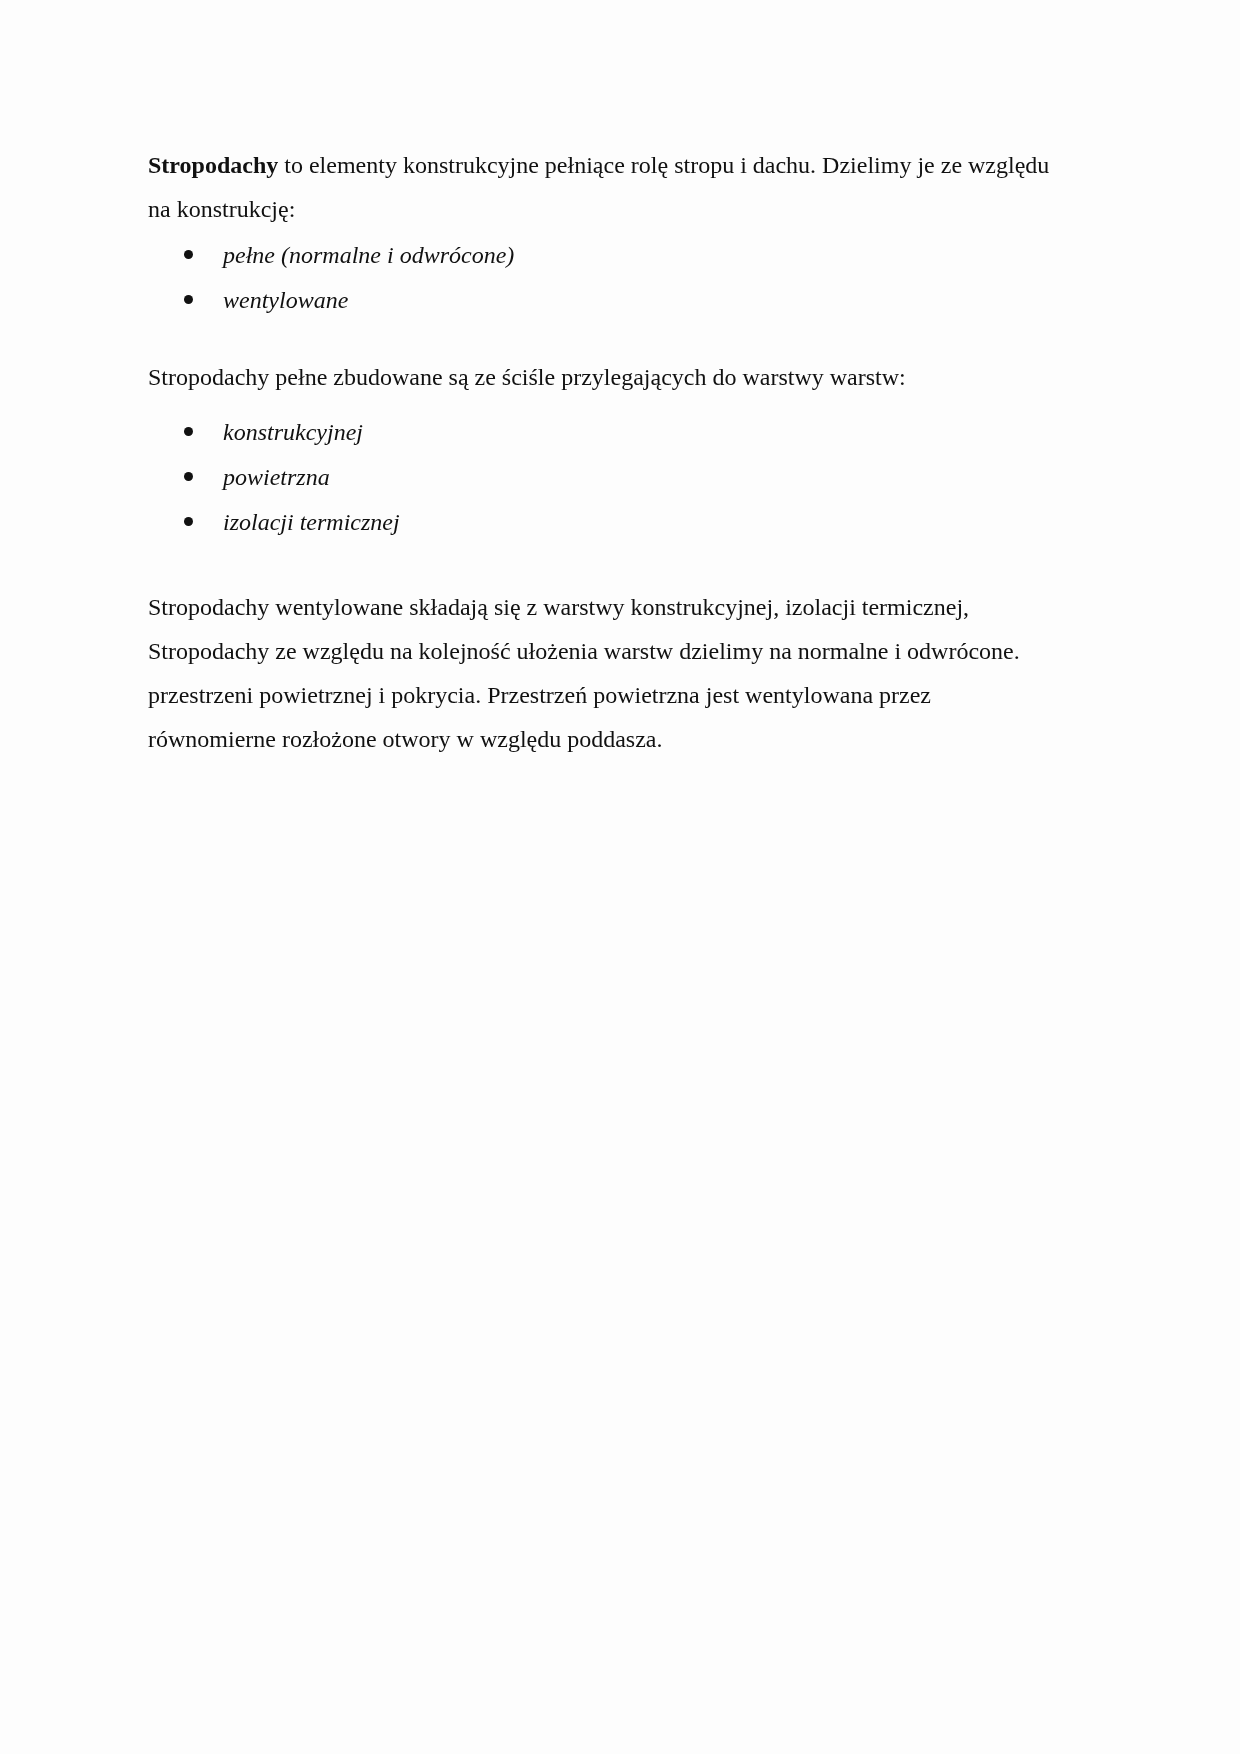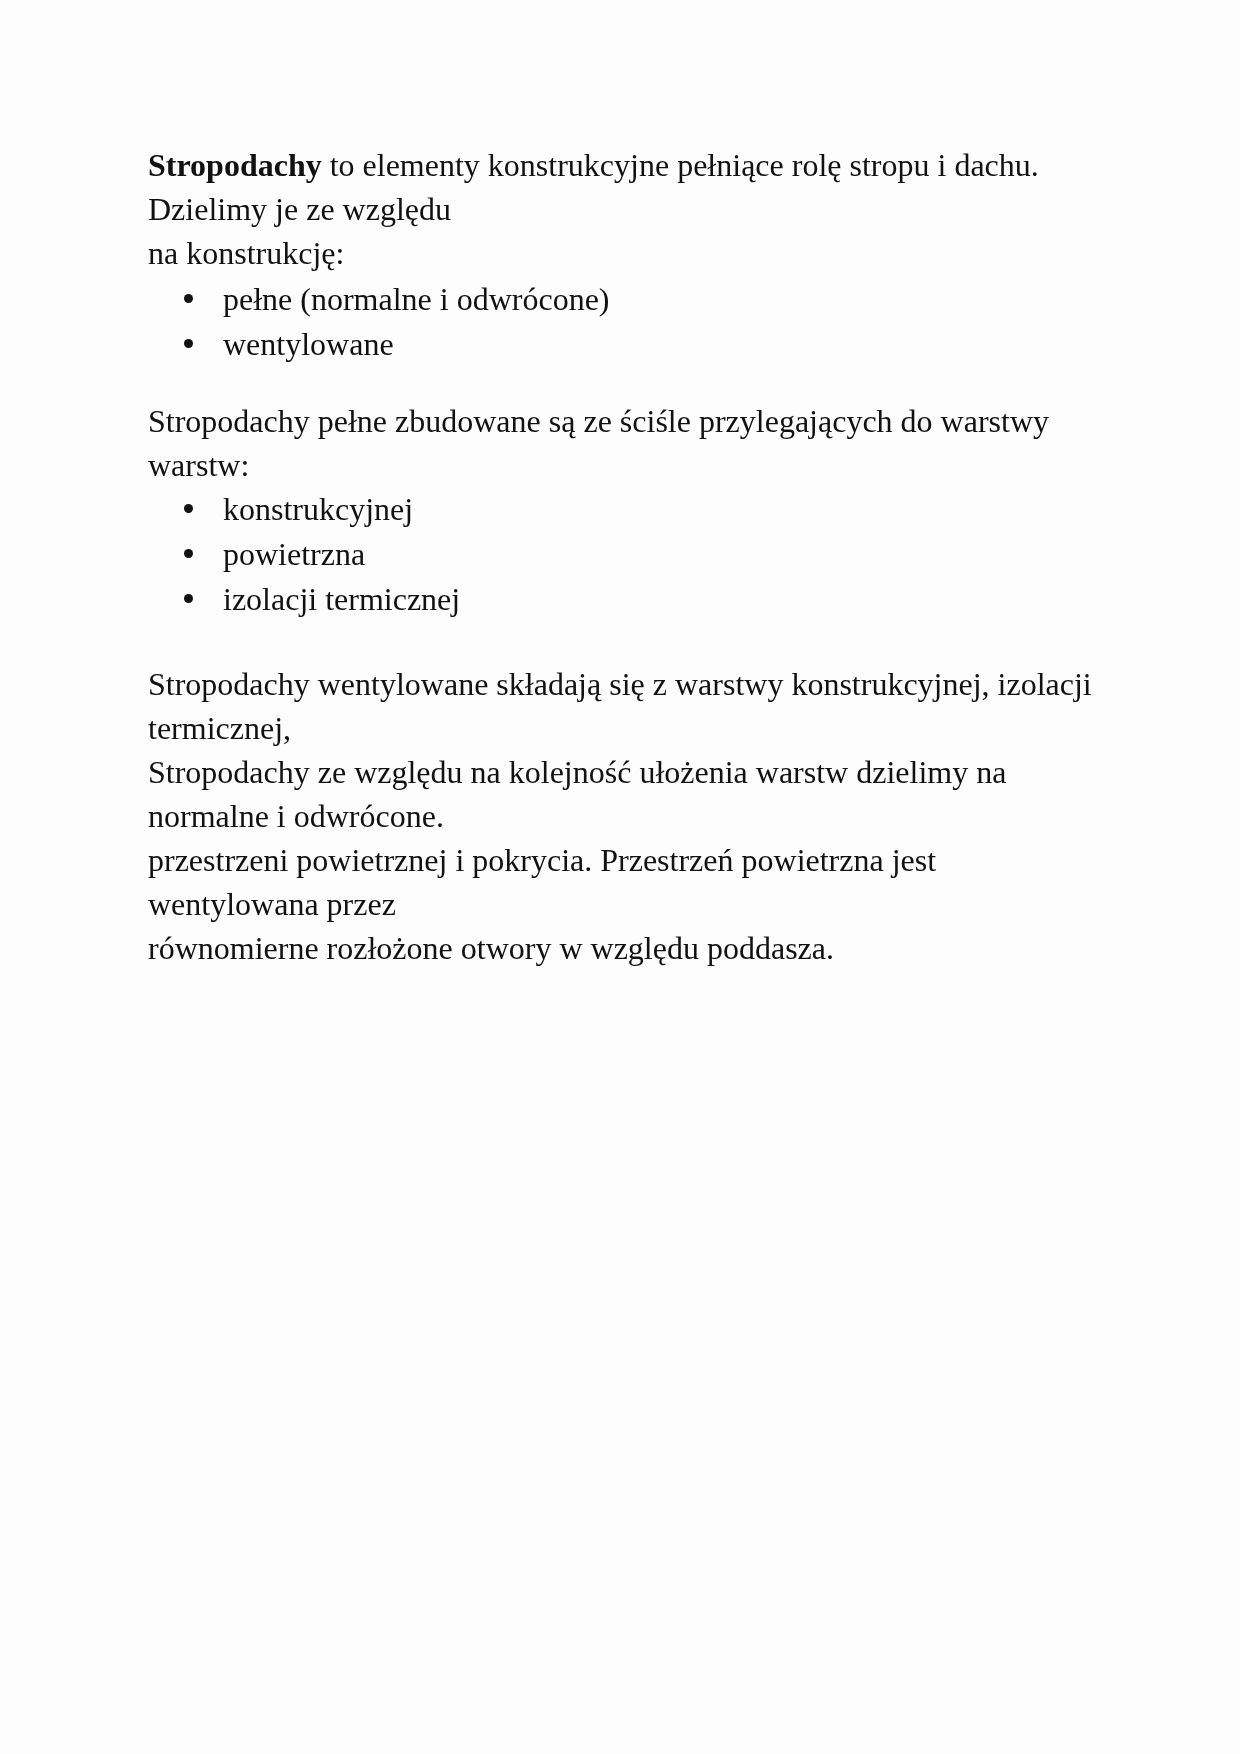--- a/index.html
+++ b/index.html
@@ -21,33 +21,34 @@
       top: 0;
       width: 1240px;
       height: 1754px;
       background: #fdfdfd;
     }
     .content {
       position: absolute;
       left: 148px;
       top: 143px;
       width: 960px;
-      font-size: 32px;
+      font-size: 24px;
       line-height: 44px;
     }
     p {
       margin: 0;
     }
     strong {
       font-weight: bold;
     }
     ul {
       list-style: none;
       margin: 0;
       padding: 0;
+      font-style: italic;
     }
     ul li {
       position: relative;
       padding-left: 75px;
       height: 45px;
       line-height: 45px;
     }
     ul li .bullet {
       position: absolute;
       left: 36px;
@@ -83,21 +84,21 @@
       <li>
         <span class="bullet"></span>
         <span>wentylowane</span>
       </li>
     </ul>
 
     <div class="gap"></div>
 
     <p>Stropodachy pełne zbudowane są ze ściśle przylegających do warstwy warstw:</p>
 
-    <ul style="margin-top:0;">
+    <ul style="margin-top:11px;">
       <li>
         <span class="bullet"></span>
         <span>konstrukcyjnej</span>
       </li>
       <li>
         <span class="bullet"></span>
         <span>powietrzna</span>
       </li>
       <li>
         <span class="bullet"></span>

